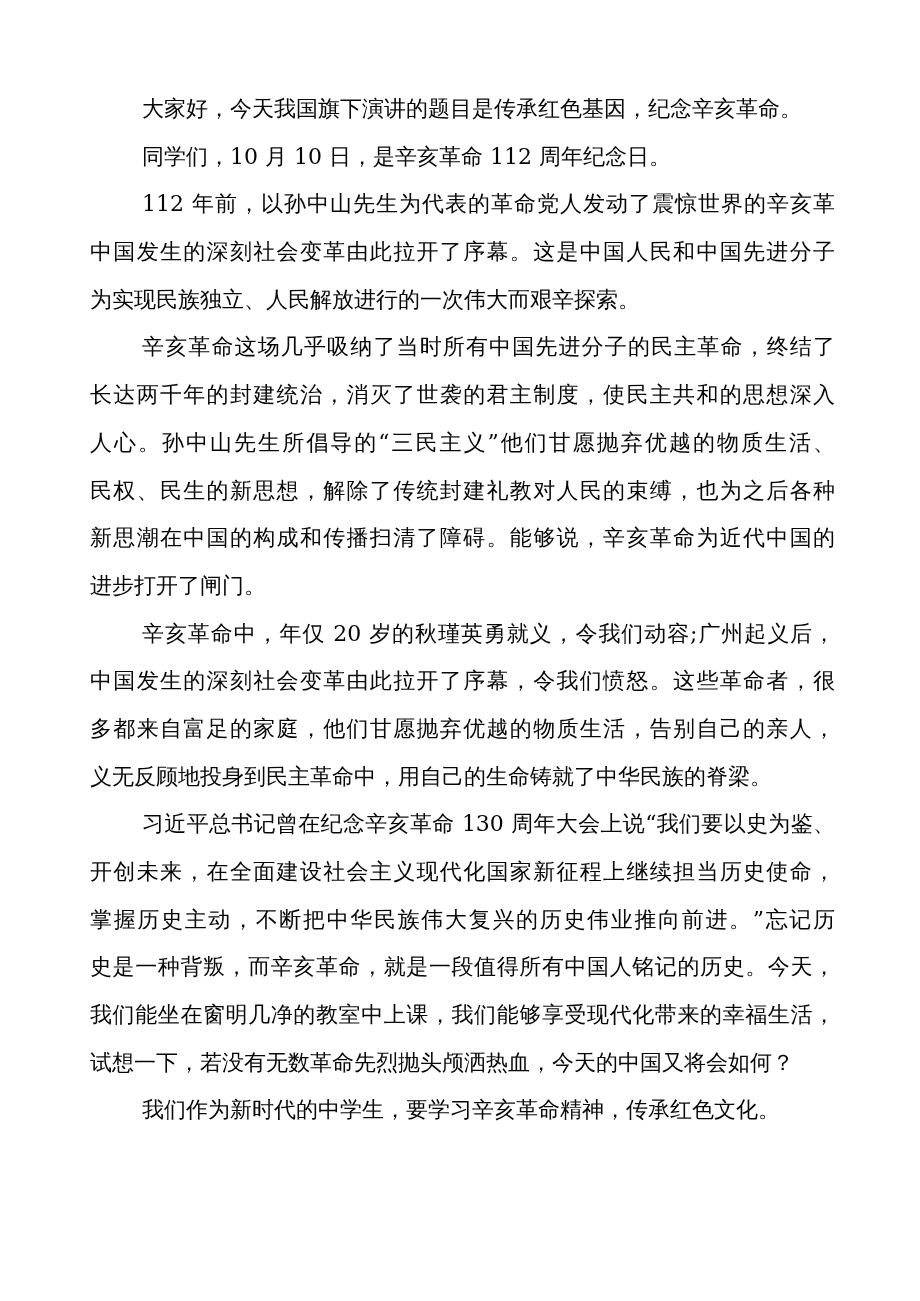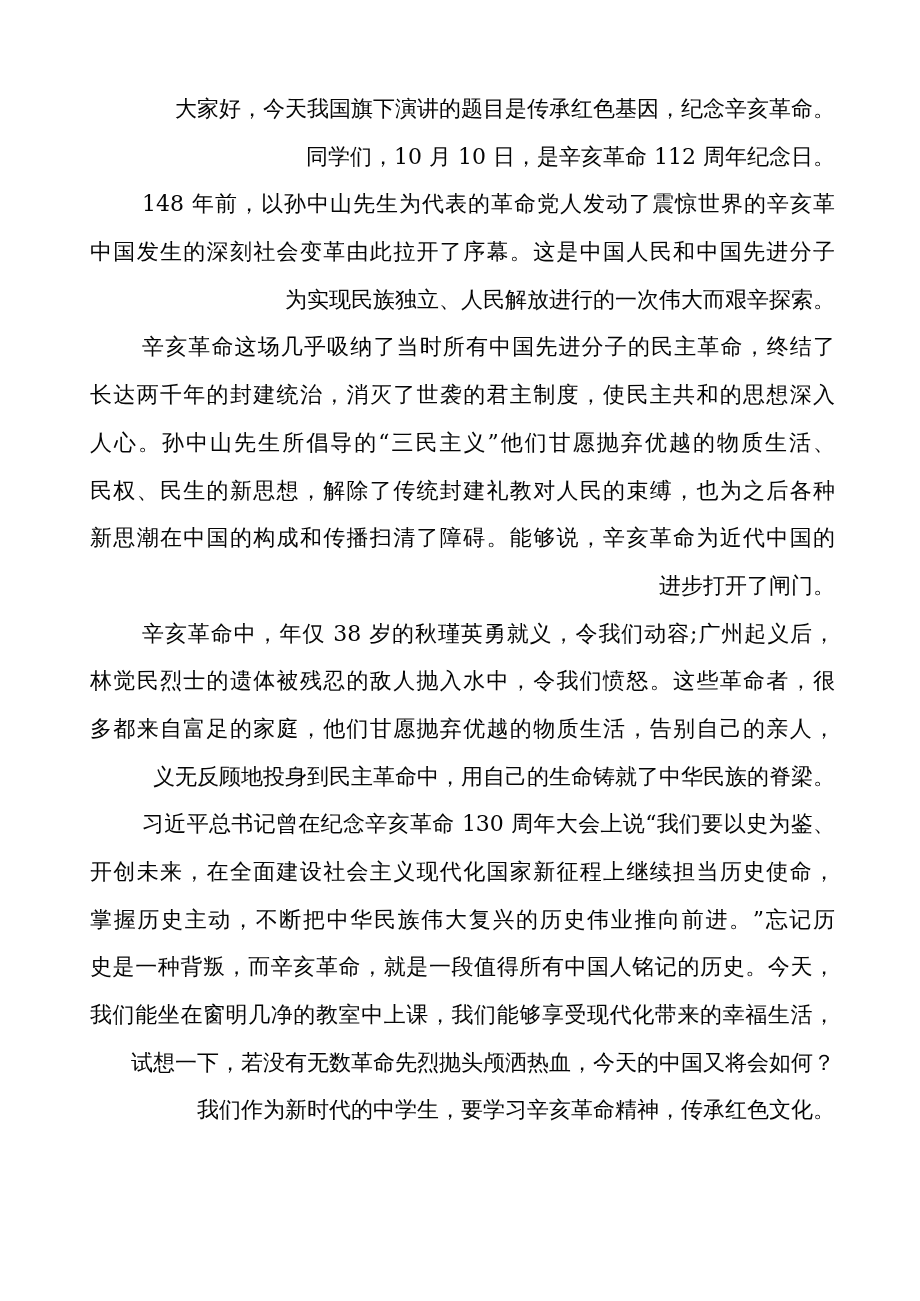--- a/index.html
+++ b/index.html
@@ -30,42 +30,42 @@
     line-height: 47.7px;
     white-space: normal;
     text-align: justify;
     text-align-last: justify;
     overflow: visible;
   }
   .line.first {
     text-indent: 52px;
   }
   .line.last {
-    text-align: right;
+    text-align: left;
     text-align-last: auto;
   }
 </style>
 </head>
 <body>
 
 <div class="page">
   <div class="text-block">
       <div class="line first last">大家好，今天我国旗下演讲的题目是传承红色基因，纪念辛亥革命。</div>
       <div class="line first last">同学们，10 月 10 日，是辛亥革命 112 周年纪念日。</div>
-      <div class="line first">148 年前，以孙中山先生为代表的革命党人发动了震惊世界的辛亥革</div>
+      <div class="line first">112 年前，以孙中山先生为代表的革命党人发动了震惊世界的辛亥革</div>
       <div class="line">中国发生的深刻社会变革由此拉开了序幕。这是中国人民和中国先进分子</div>
       <div class="line last">为实现民族独立、人民解放进行的一次伟大而艰辛探索。</div>
       <div class="line first">辛亥革命这场几乎吸纳了当时所有中国先进分子的民主革命，终结了</div>
       <div class="line">长达两千年的封建统治，消灭了世袭的君主制度，使民主共和的思想深入</div>
       <div class="line">人心。孙中山先生所倡导的“三民主义”他们甘愿抛弃优越的物质生活、</div>
       <div class="line">民权、民生的新思想，解除了传统封建礼教对人民的束缚，也为之后各种</div>
       <div class="line">新思潮在中国的构成和传播扫清了障碍。能够说，辛亥革命为近代中国的</div>
       <div class="line last">进步打开了闸门。</div>
-      <div class="line first">辛亥革命中，年仅 38 岁的秋瑾英勇就义，令我们动容;广州起义后，</div>
-      <div class="line">林觉民烈士的遗体被残忍的敌人抛入水中，令我们愤怒。这些革命者，很</div>
+      <div class="line first">辛亥革命中，年仅 20 岁的秋瑾英勇就义，令我们动容;广州起义后，</div>
+      <div class="line">中国发生的深刻社会变革由此拉开了序幕，令我们愤怒。这些革命者，很</div>
       <div class="line">多都来自富足的家庭，他们甘愿抛弃优越的物质生活，告别自己的亲人，</div>
       <div class="line last">义无反顾地投身到民主革命中，用自己的生命铸就了中华民族的脊梁。</div>
       <div class="line first">习近平总书记曾在纪念辛亥革命 130 周年大会上说“我们要以史为鉴、</div>
       <div class="line">开创未来，在全面建设社会主义现代化国家新征程上继续担当历史使命，</div>
       <div class="line">掌握历史主动，不断把中华民族伟大复兴的历史伟业推向前进。”忘记历</div>
       <div class="line">史是一种背叛，而辛亥革命，就是一段值得所有中国人铭记的历史。今天，</div>
       <div class="line">我们能坐在窗明几净的教室中上课，我们能够享受现代化带来的幸福生活，</div>
       <div class="line last">试想一下，若没有无数革命先烈抛头颅洒热血，今天的中国又将会如何？</div>
       <div class="line first last">我们作为新时代的中学生，要学习辛亥革命精神，传承红色文化。</div>
     </div>

